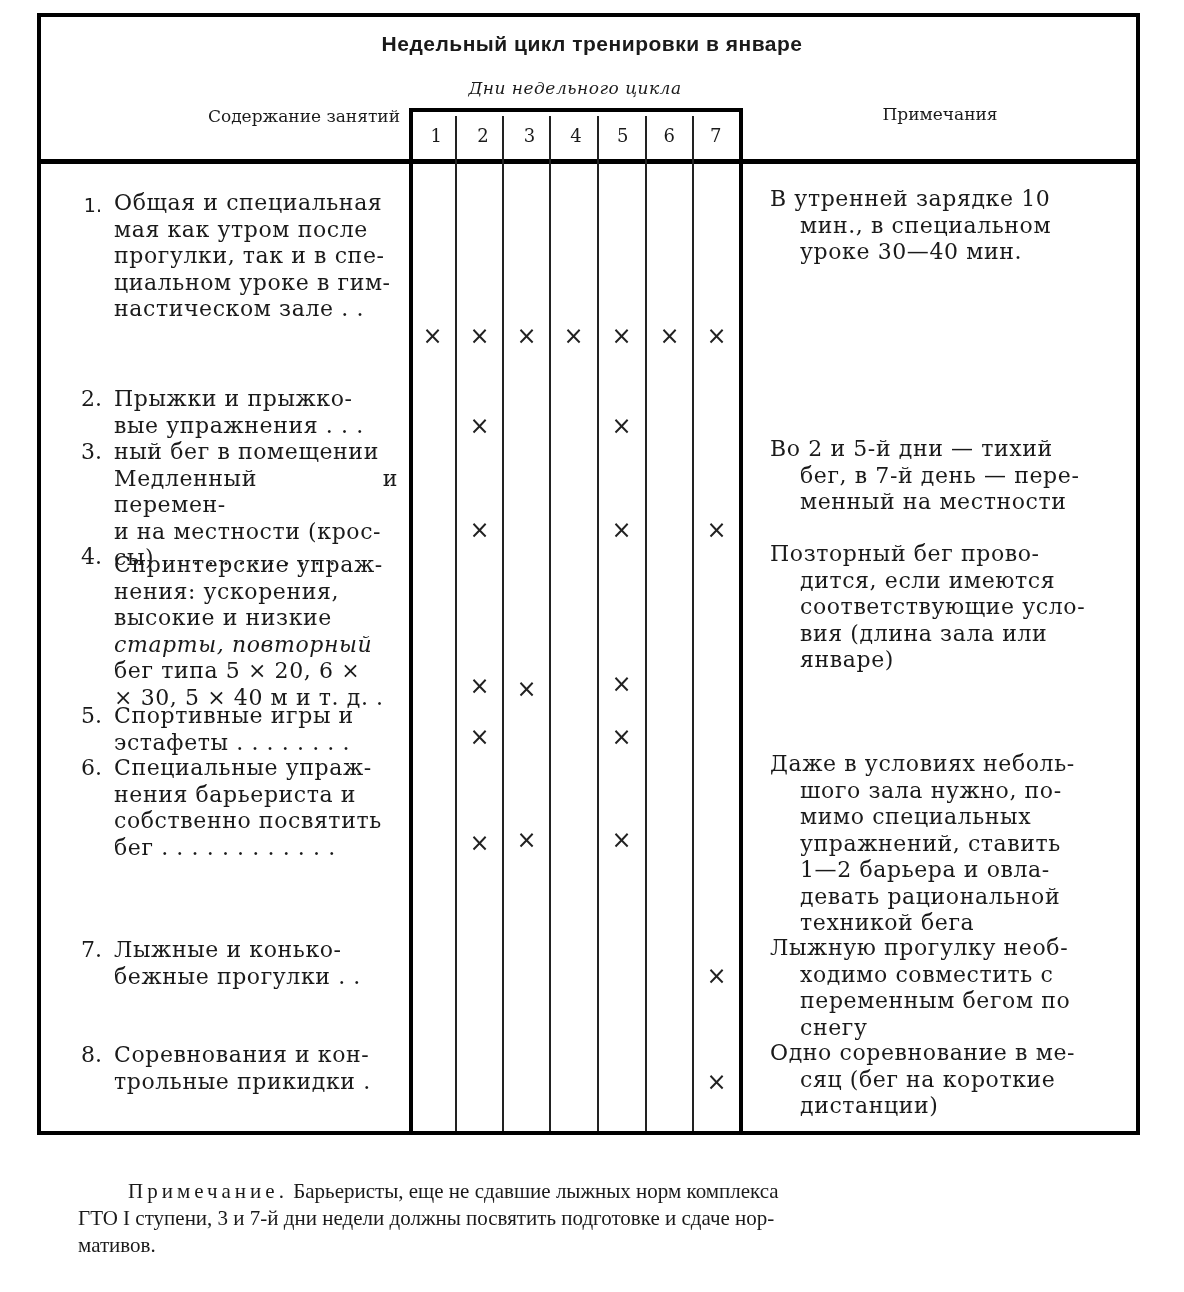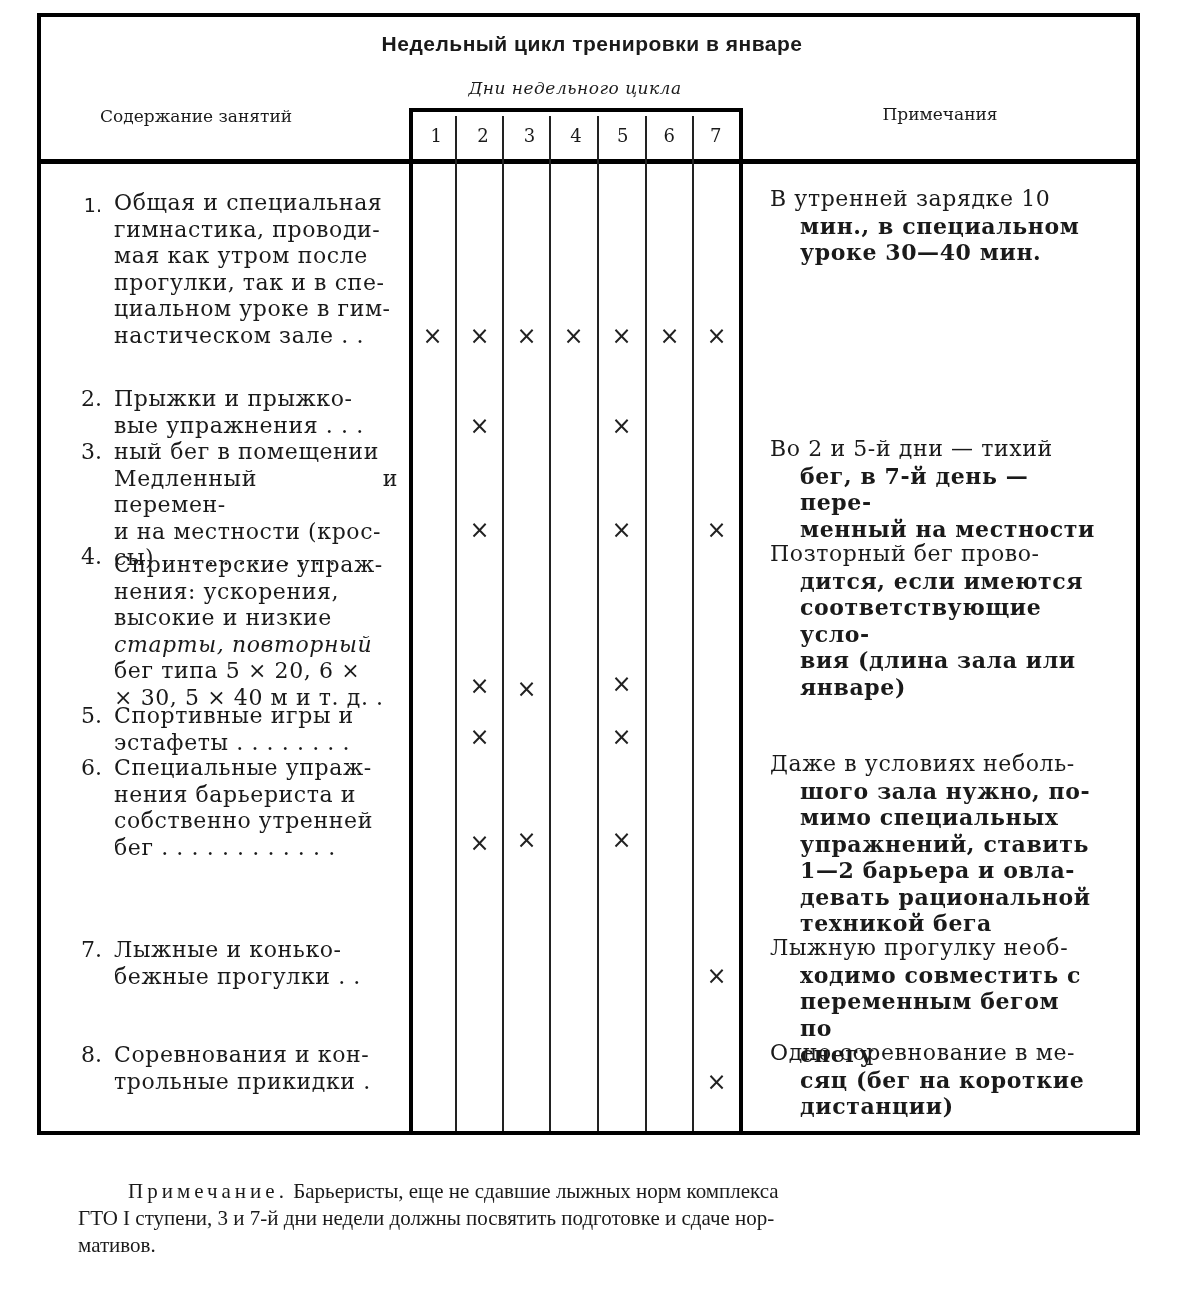--- a/index.html
+++ b/index.html
@@ -8,21 +8,21 @@
 
   .frame { position: absolute; left: 37px; top: 13px; width: 1103px; height: 1122px;
            border: 4px solid #000; box-sizing: border-box; }
   .hsep { position: absolute; left: 37px; top: 159px; width: 1103px; height: 5px; background: #000; }
 
   .title { position: absolute; left: 0; width: 1184px; top: 32px; text-align: center;
            font-family: "Liberation Sans Narrow", "Liberation Sans", sans-serif;
            font-weight: bold; font-size: 21px; letter-spacing: 0.5px; }
   .days-caption { position: absolute; left: 410px; width: 330px; top: 78px; text-align: center;
            font-style: italic; font-size: 17px; letter-spacing: 0.5px; }
-  .col-head-left { position: absolute; left: 100px; width: 300px; top: 106px; text-align: left;
+  .col-head-left { position: absolute; left: 100px; width: 300px; top: 106px; text-align: right;
            font-size: 17px; }
   .col-head-right { position: absolute; left: 760px; width: 360px; top: 104px; text-align: center;
            font-size: 17px; }
 
   .days-box { position: absolute; left: 409px; top: 108px; width: 334px; height: 1027px;
               border-left: 4px solid #000; border-right: 4px solid #000; border-top: 4px solid #000;
               box-sizing: border-box; }
   .day-heads { position: absolute; left: 413px; top: 112px; width: 326px; height: 48px; display: flex; }
   .day-head { flex: 1; text-align: center; line-height: 48px; font-size: 18px; }
 
@@ -31,21 +31,21 @@
   .mark { position: absolute; width: 47px; text-align: center; font-family: "DejaVu Sans", sans-serif;
           font-size: 24px; line-height: 24px; color: #222; }
 
   .row-num { position: absolute; width: 34px; text-align: right; font-size: 22px; line-height: 26.5px; }
   .row-text { position: absolute; left: 114px; width: 284px; font-size: 22px; line-height: 26.5px;
               text-align: justify; letter-spacing: 0.6px; }
   .note-text { position: absolute; left: 770px; width: 328px; font-size: 22px; line-height: 26.5px;
                letter-spacing: 0.6px; }
   .note-text .line { display: block; }
   .row-text .line { display: block; }
-  .indent { padding-left: 30px; font-weight: bold; }
+  .indent { padding-left: 30px; }
 
   .footnote { position: absolute; left: 78px; top: 1178px; width: 1020px; font-size: 21px;
               line-height: 27px; font-family: "Liberation Serif", serif; }
   .footnote .spaced { letter-spacing: 4px; }
 </style>
 </head>
 <body>
 
 <div class="frame"></div>
 <div class="hsep"></div>
@@ -69,21 +69,20 @@
 <div class="vline" style="left:455px; top:116px; height:1015px;"></div>
 <div class="vline" style="left:502px; top:116px; height:1015px;"></div>
 <div class="vline" style="left:549px; top:116px; height:1015px;"></div>
 <div class="vline" style="left:597px; top:116px; height:1015px;"></div>
 <div class="vline" style="left:645px; top:116px; height:1015px;"></div>
 <div class="vline" style="left:692px; top:116px; height:1015px;"></div>
 
 <div class="row-num" style="left:68px; top:192px; font-family:'DejaVu Sans',sans-serif; font-size:19px;">1.</div>
 <div class="row-text" style="top:190px;">
   <span class="line">Общая и специальная</span>
-  <span class="line">гимнастика, проводи-</span>
   <span class="line">мая как утром после</span>
   <span class="line">прогулки, так и в спе-</span>
   <span class="line">циальном уроке в гим-</span>
   <span class="line">настическом зале . .</span>
 </div>
 <div class="mark" style="left:409px; top:324px;">×</div>
 <div class="mark" style="left:456px; top:324px;">×</div>
 <div class="mark" style="left:503px; top:324px;">×</div>
 <div class="mark" style="left:550px; top:324px;">×</div>
 <div class="mark" style="left:598px; top:324px;">×</div>
@@ -127,21 +126,21 @@
   <span class="line">Спортивные игры и</span>
   <span class="line">эстафеты . . . . . . . .</span>
 </div>
 <div class="mark" style="left:456px; top:725px;">×</div>
 <div class="mark" style="left:598px; top:725px;">×</div>
 
 <div class="row-num" style="left:68px; top:755px;">6.</div>
 <div class="row-text" style="top:755px;">
   <span class="line">Специальные упраж-</span>
   <span class="line">нения барьериста и</span>
-  <span class="line">собственно утренней</span>
+  <span class="line">собственно посвятить</span>
   <span class="line">бег . . . . . . . . . . . .</span>
 </div>
 <div class="mark" style="left:456px; top:831px;">×</div>
 <div class="mark" style="left:503px; top:828px;">×</div>
 <div class="mark" style="left:598px; top:828px;">×</div>
 
 <div class="row-num" style="left:68px; top:937px;">7.</div>
 <div class="row-text" style="top:937px;">
   <span class="line">Лыжные и конько-</span>
   <span class="line">бежные прогулки . .</span>

